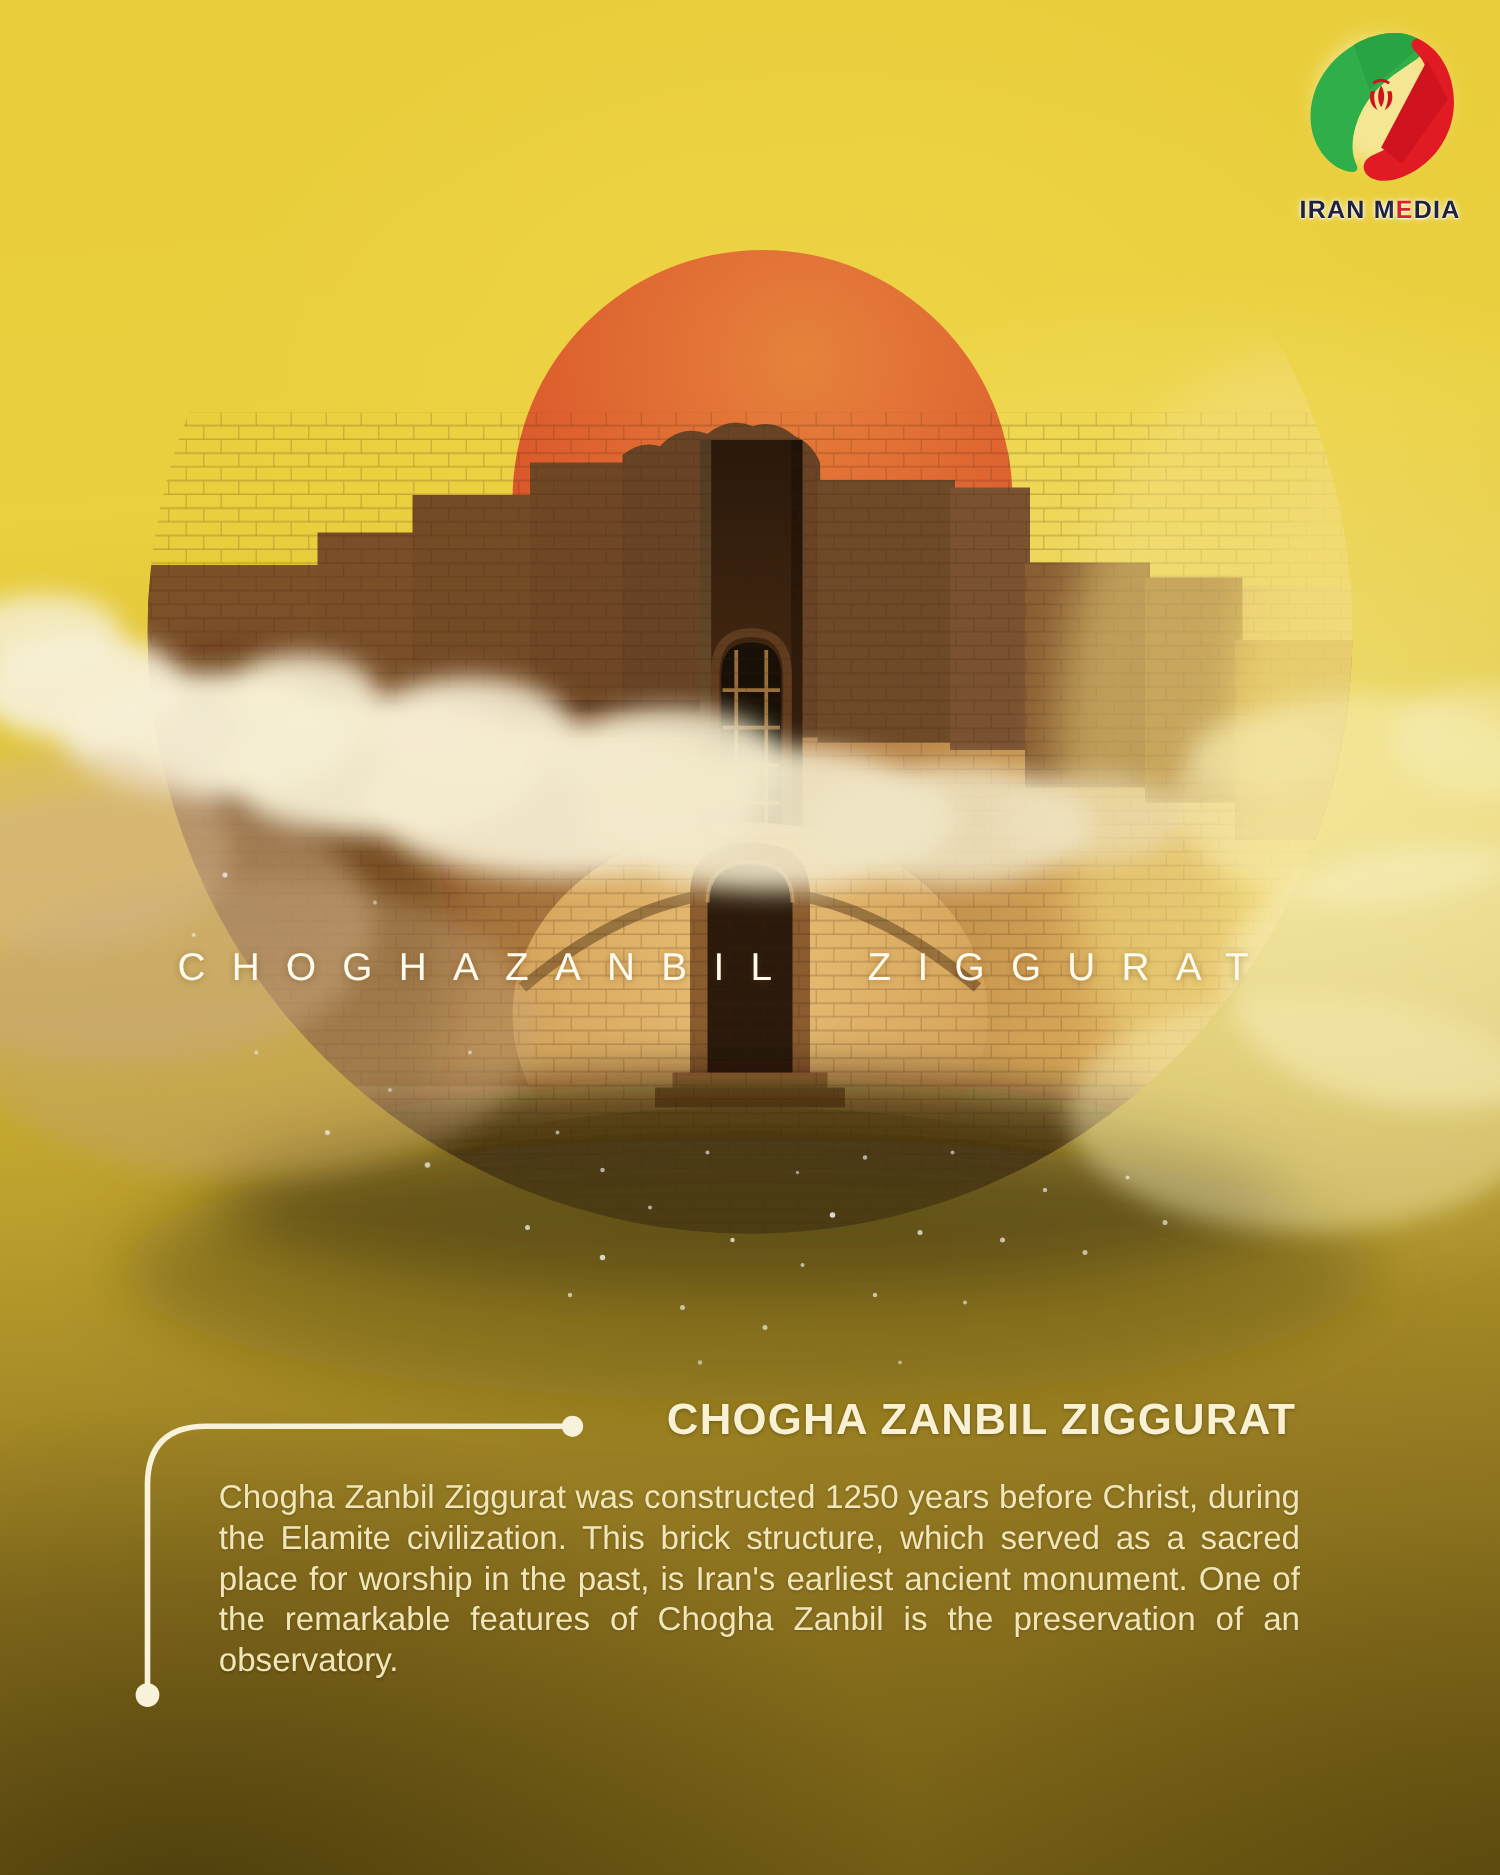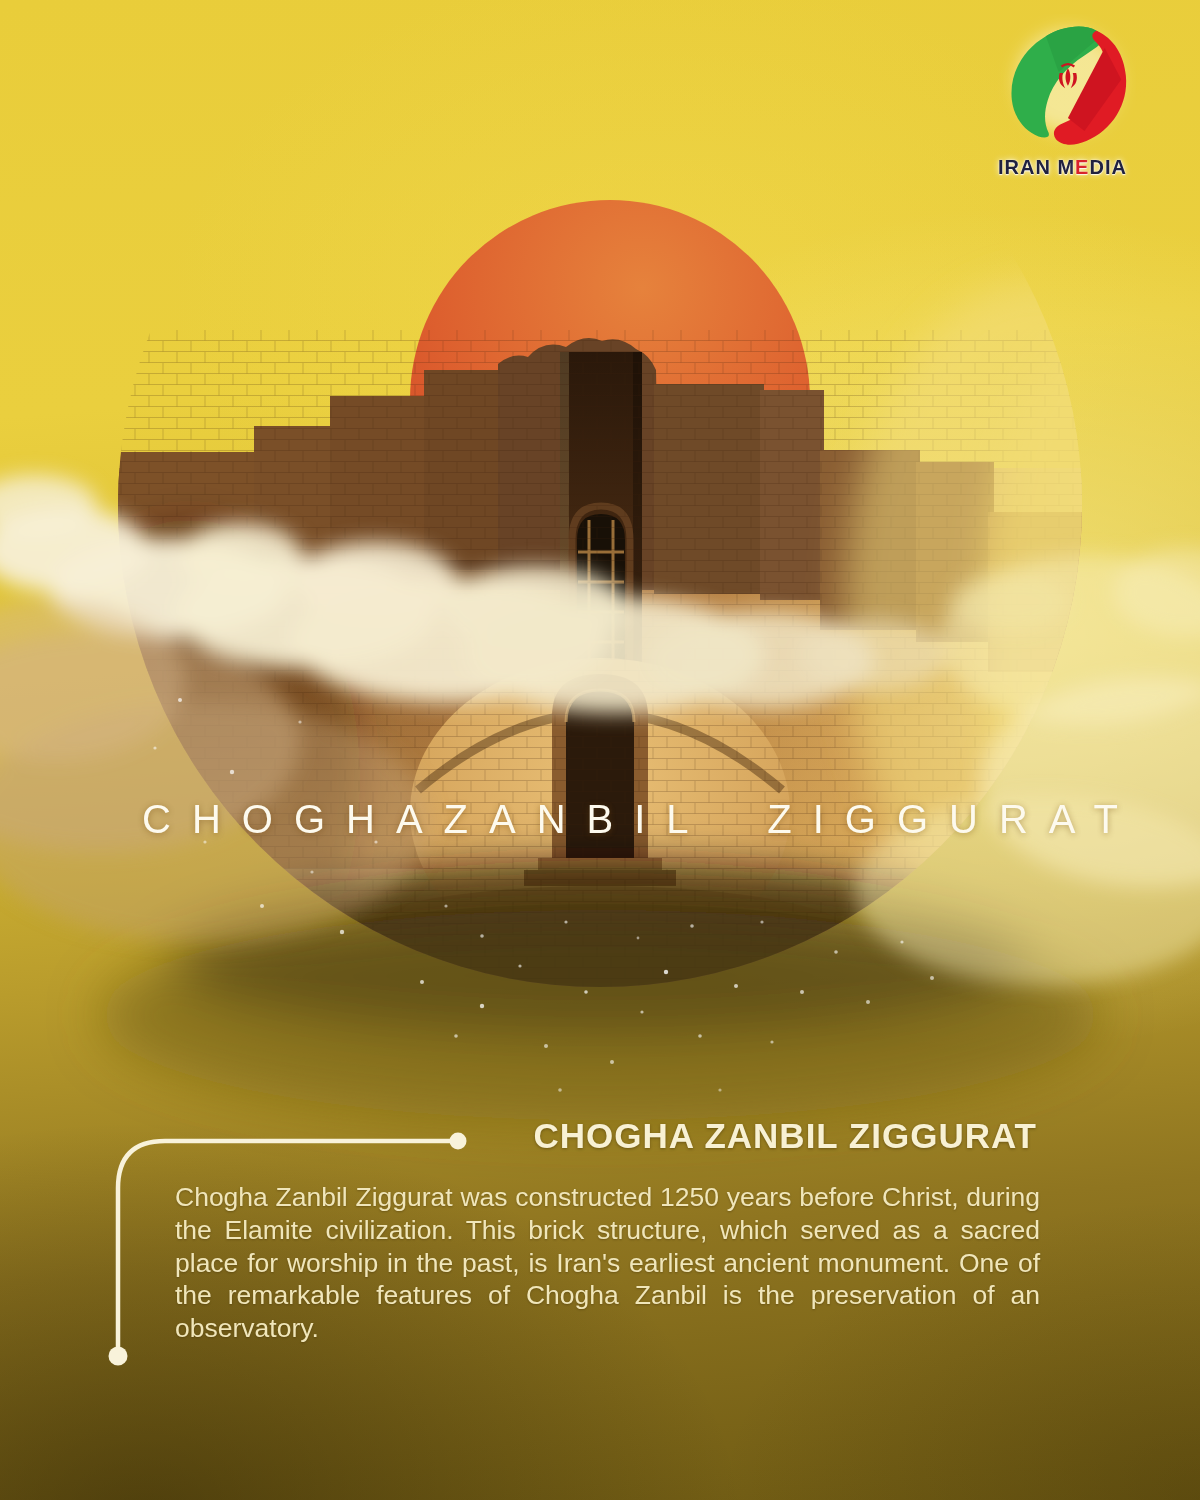--- a/index.html
+++ b/index.html
@@ -8,26 +8,26 @@
     font-family:"Liberation Sans", sans-serif;
     background:
       radial-gradient(900px 680px at 84% 42%, rgba(255,246,168,0.55), rgba(255,246,168,0) 62%),
       radial-gradient(760px 520px at 55% 20%, rgba(246,222,86,0.35), rgba(246,222,86,0) 65%),
       radial-gradient(1000px 680px at 12% 102%, rgba(38,28,2,0.50), rgba(38,28,2,0) 60%),
       radial-gradient(800px 500px at 100% 100%, rgba(60,46,6,0.35), rgba(60,46,6,0) 60%),
       linear-gradient(175deg,#e9cd3a 0%, #eacf3e 26%, #d9bd36 46%, #b99c2c 62%, #8f7520 80%, #6e5a13 100%);
   }
   .hero-svg{position:absolute;left:0;top:0;}
   .hero-title{
-    position:absolute;left:142px;top:797px;width:1000px;
-    font-size:40px;font-weight:400;color:#fdfaee;
+    position:absolute;left:142px;top:756px;width:1000px;
+    font-size:31px;font-weight:400;color:#fdfaee;
     letter-spacing:21px;word-spacing:27px;white-space:nowrap;
     text-shadow:0 1px 6px rgba(110,70,15,0.45);
   }
-  .logo{position:absolute;right:22px;top:14px;width:180px;text-align:left;}
+  .logo{position:absolute;right:6px;top:14px;width:180px;text-align:center;}
   .logo-text{
     margin-top:-2px;font-size:20px;font-weight:bold;letter-spacing:1px;color:#20213f;
     text-shadow:0 0 6px rgba(255,255,255,0.95),0 0 2px rgba(255,255,255,0.9),0 1px 1px rgba(255,255,255,0.8);
     white-space:nowrap;
   }
   .logo-text .accent{color:#d8232a;}
   .info-heading{
     position:absolute;top:1116px;right:163px;
     font-size:35px;font-weight:bold;letter-spacing:1px;color:#f8f1d3;
     text-shadow:0 1px 3px rgba(55,38,0,0.45);white-space:nowrap;margin-left:21px;

